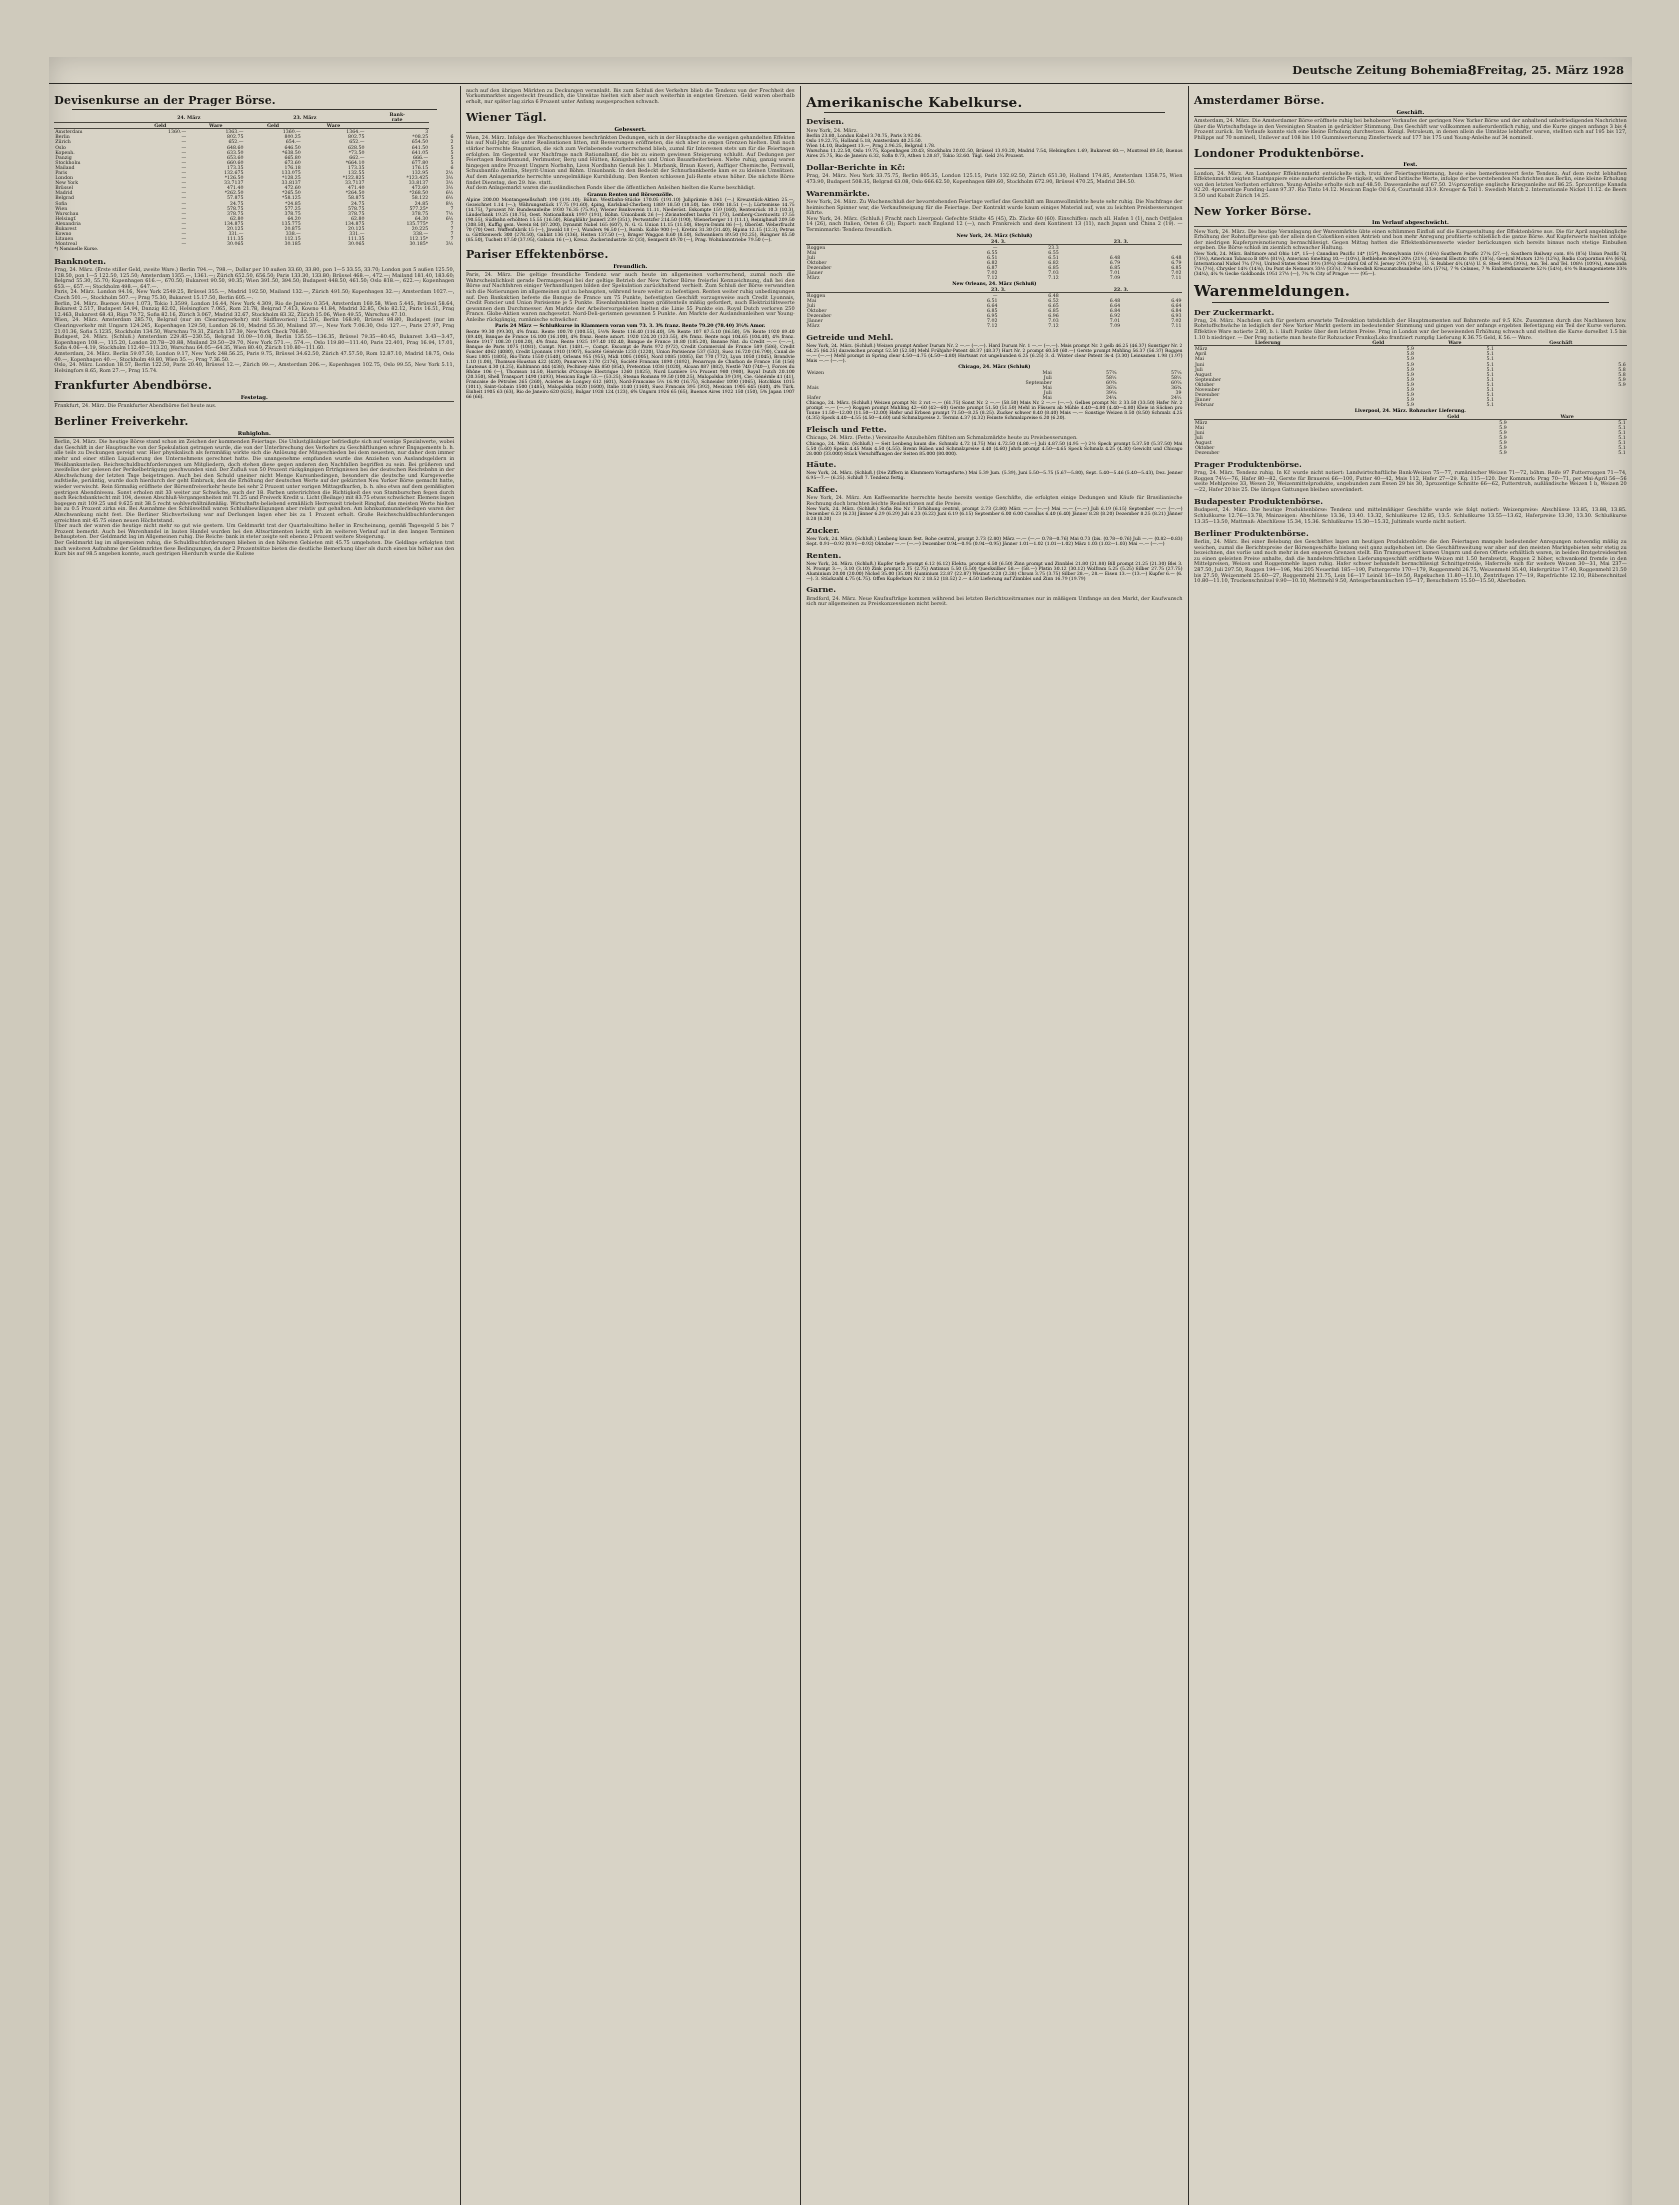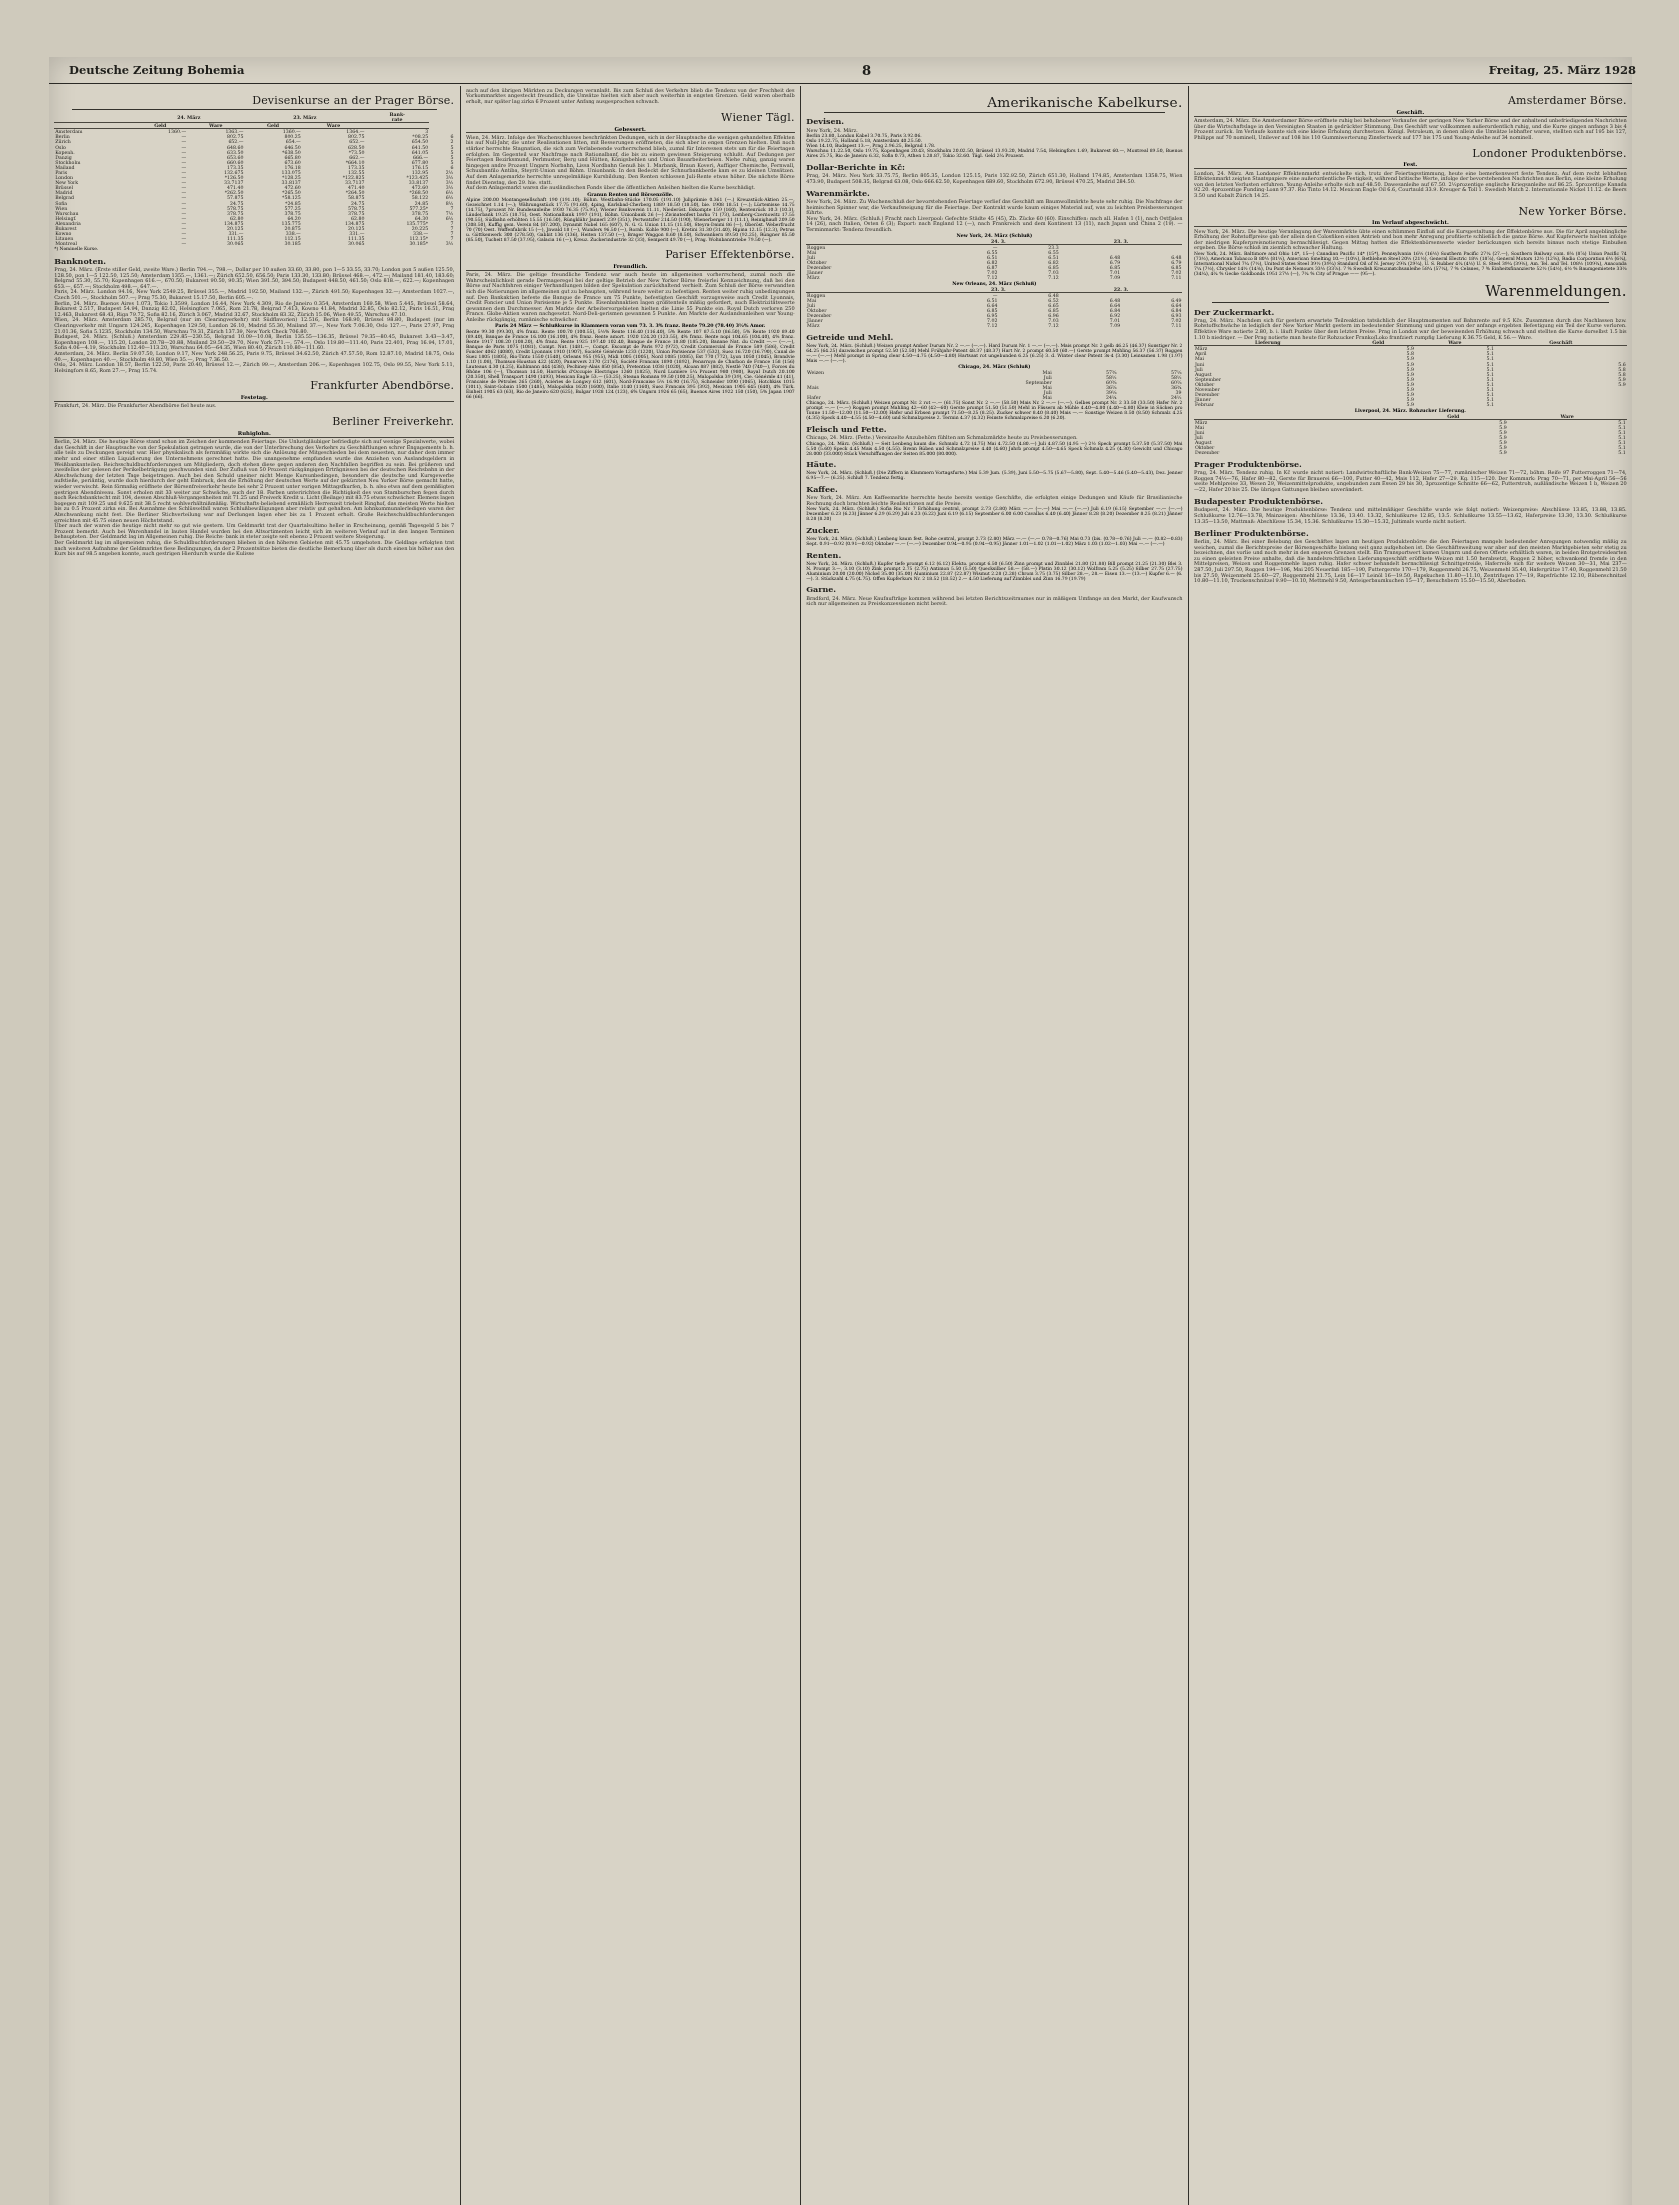--- a/index.html
+++ b/index.html
@@ -12,23 +12,23 @@
   }
   .sheet{
     position:absolute;
     left:49px;top:57px;
     width:1583px;height:2285px;
     background:#d8d3c6;
     box-shadow:0 0 26.5px rgba(0,0,0,.18) inset;
   }
   
   .masthead{
-    position:absolute;left:12px;top:0;width:100%;
+    position:absolute;left:0;top:0;width:100%;
     height:26.5px;
-    display:flex;align-items:center;justify-content:space-between;
+    display:flex;align-items:center;justify-content:flex-end;
     padding:0 8px;box-sizing:border-box;
     font-family:"DejaVu Serif", serif;
     font-weight:bold;font-size:11.5px;color:#20201c;
   }
   .masthead .center{font-size:13.2px;}
   .rule{
     position:absolute;left:0;width:100%;height:1.3px;background:#2b2a26;
   }
   
   .cols{
@@ -41,23 +41,23 @@
     box-sizing:border-box;
     border-right:0.9px solid #312f2a;
   }
   .col:last-child{border-right:none;}
   .c1{width:26.0%;}
   .c2{width:21.5%;}
   .c3{width:24.5%;}
   .c4{width:28.0%;}
 
   h2.sec{
-    text-align:right;
+    text-align:left;
     font-family:"DejaVu Serif", serif;
-    font-weight:normal;
+    font-weight:bold;
     font-size:11px;
     margin:6.2px 0 1.8px 0;
     letter-spacing:0.2px;
     color:#1c1b18;
   }
   h3.sub{
     text-align:left;
     font-weight:bold;
     font-size:8px;
     margin:3.5px 0 1.3px 0;

